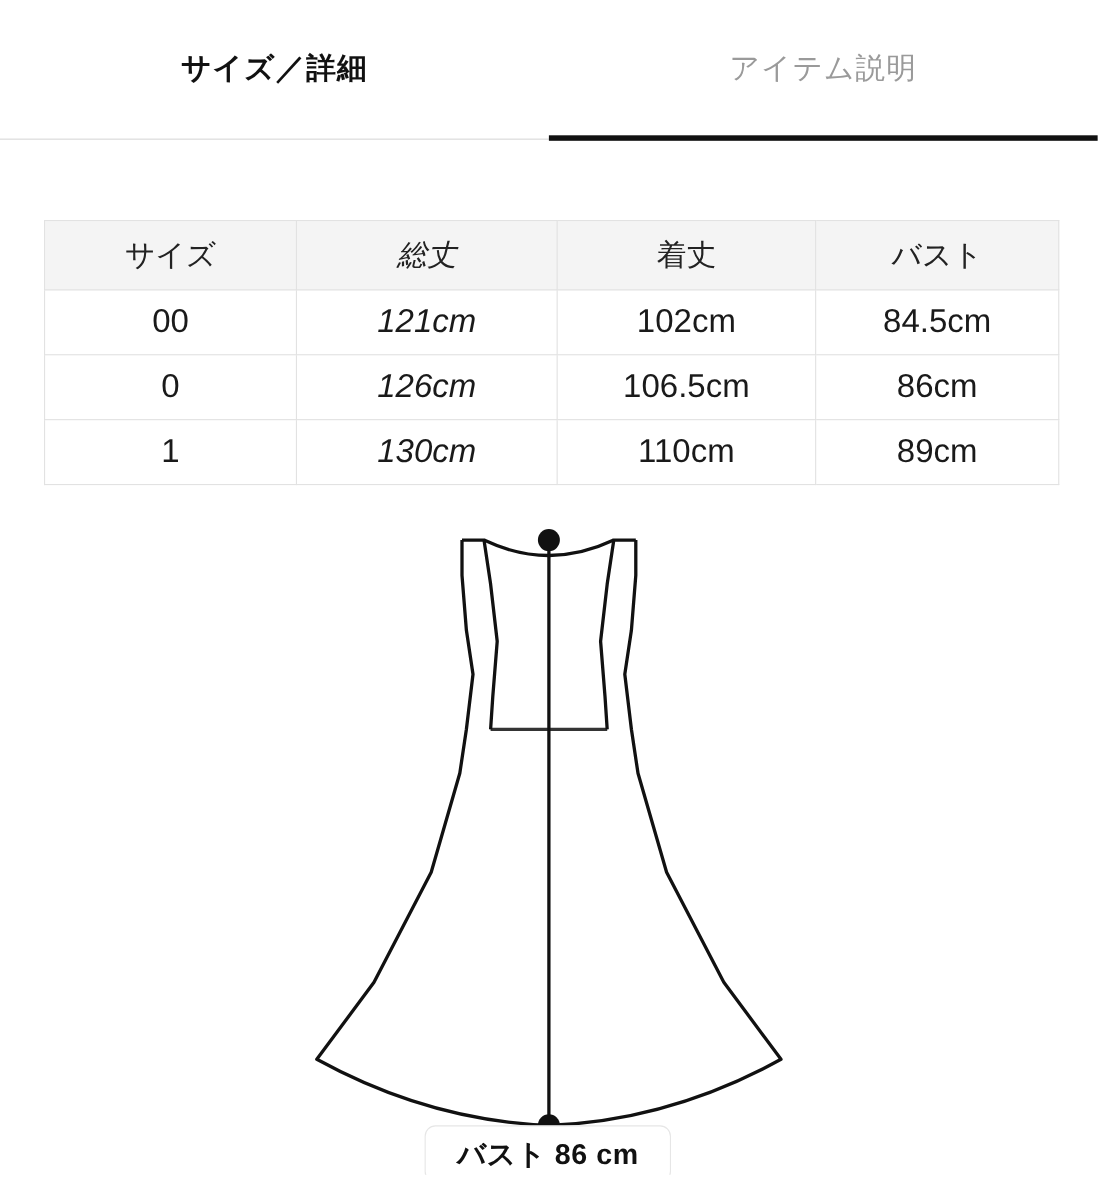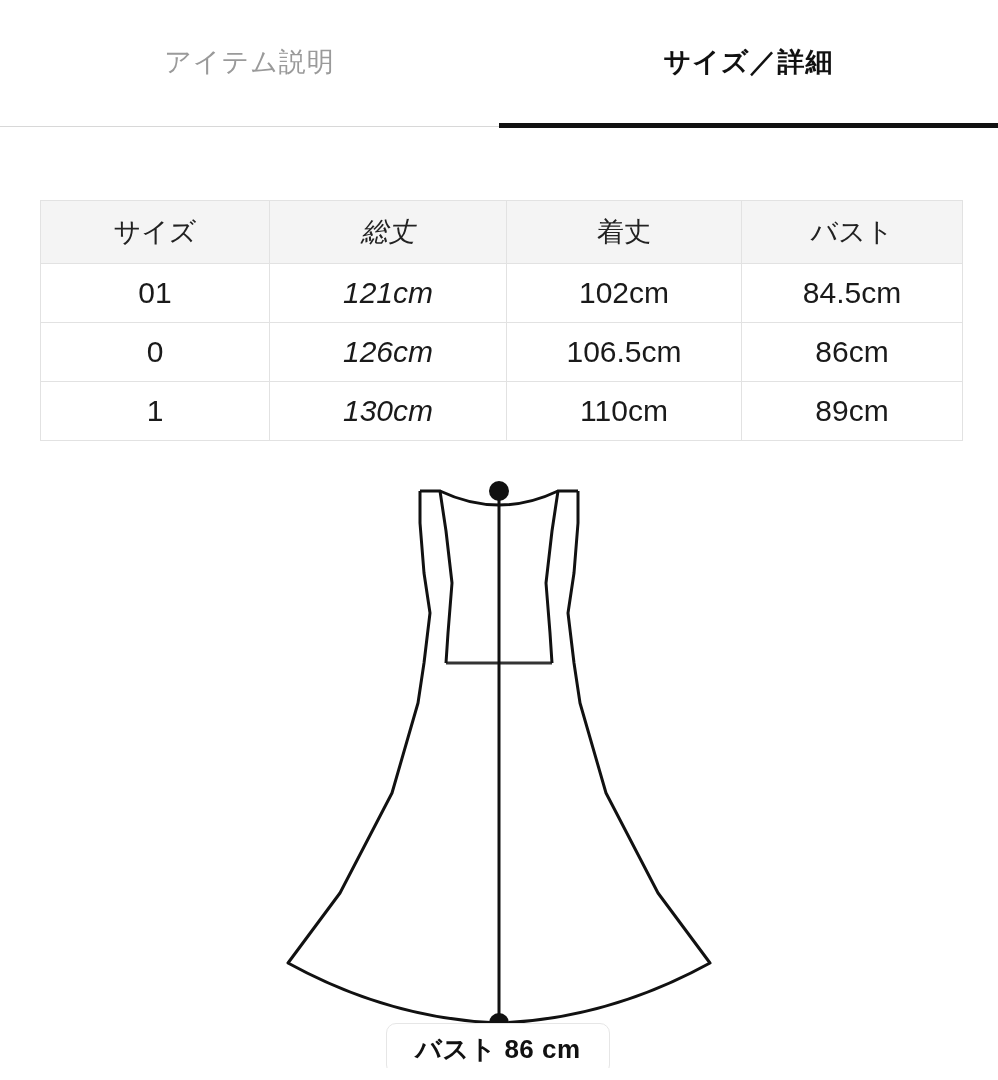--- a/index.html
+++ b/index.html
@@ -132,39 +132,39 @@
     bottom: 0;
     width: 998px;
     height: 12px;
     background: #ffffff;
   }
 </style>
 </head>
 <body>
 
 <div class="tabs">
+  <div class="tab active">サイズ／詳細</div>
   <div class="tab inactive">アイテム説明</div>
-  <div class="tab active">サイズ／詳細</div>
   <div class="tab-underline-track"></div>
   <div class="tab-underline-active"></div>
 </div>
 
 <div class="table-wrap">
   <table class="size-table">
     <thead>
       <tr>
         <th class="size-col">サイズ</th>
         <th class="len-col">総丈</th>
         <th class="wear-col">着丈</th>
         <th class="bust-col">バスト</th>
       </tr>
     </thead>
     <tbody>
       <tr>
-        <td class="size-col">01</td>
+        <td class="size-col">00</td>
         <td class="len-col">121cm</td>
         <td class="wear-col">102cm</td>
         <td class="bust-col">84.5cm</td>
       </tr>
       <tr>
         <td class="size-col">0</td>
         <td class="len-col">126cm</td>
         <td class="wear-col">106.5cm</td>
         <td class="bust-col">86cm</td>
       </tr>

